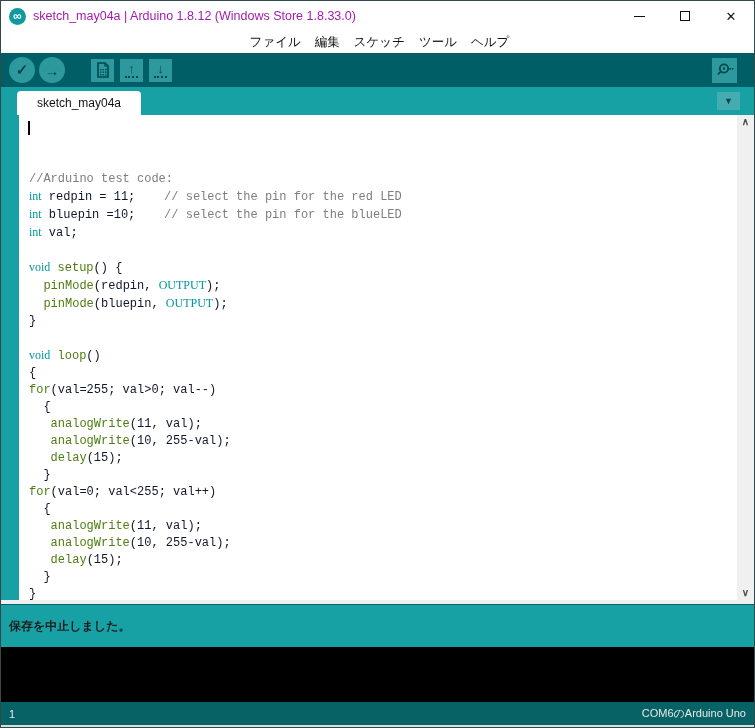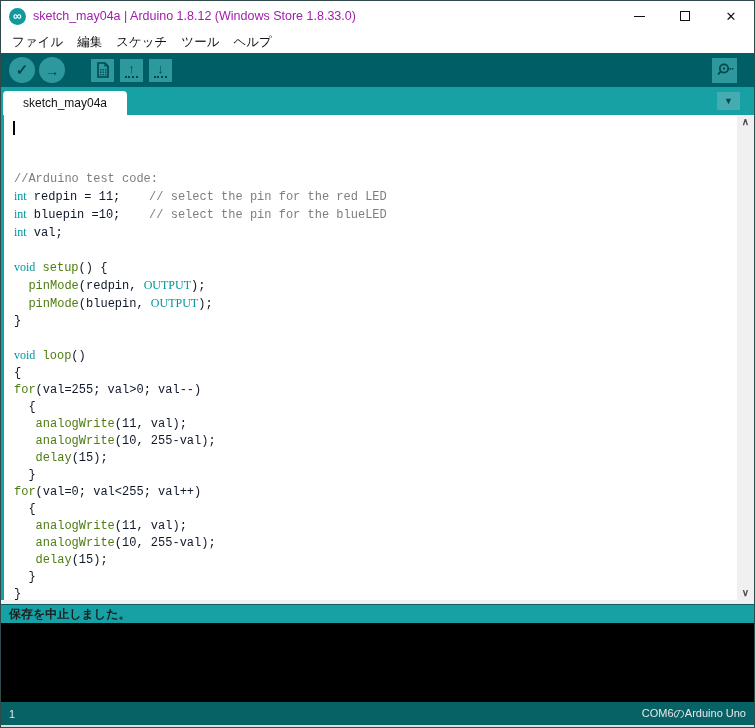--- a/index.html
+++ b/index.html
@@ -19,77 +19,77 @@
     flex:0 0 auto; font-weight:bold;
   }
   .title-text { font-size:12.5px; color:#a21caf; margin-left:7px; flex:1 1 auto; white-space:nowrap; overflow:hidden; }
   .win-controls { display:flex; align-items:stretch; height:100%; flex:0 0 auto; }
   .win-btn { width:46px; display:flex; align-items:center; justify-content:center; color:#111; font-size:12px; cursor:default; }
   .min-glyph { width:11px; height:1px; background:#111; display:block; }
   .max-glyph { width:10px; height:10px; border:1px solid #111; display:block; }
   .close-glyph { font-size:13px; line-height:1; }
 
   
-  .menubar { height:22px; background:#ffffff; display:flex; align-items:center; padding-left:4px; flex:0 0 auto; }
+  .menubar { height:22px; background:#ffffff; display:flex; align-items:center; padding-left:4px; flex:0 0 auto;justify-content:center; }
   .menu-item { font-size:12.5px; color:#111; padding:2px 7px; white-space:nowrap; }
 
   
   .toolbar { height:34px; background:#005f66; display:flex; align-items:center; padding:0 8px; flex:0 0 auto; }
   .tb-round {
     width:26px; height:26px; border-radius:50%; background:#2d999e;
     display:flex; align-items:center; justify-content:center; margin-right:4px;
     color:#00474c; font-size:15px; font-weight:bold;
   }
   .tb-square {
     width:23px; height:23px; background:#2d999e; margin-right:6px;
     display:flex; flex-direction:column; align-items:center; justify-content:center;
     color:#00474c; font-size:13px; font-weight:bold; line-height:1;
   }
   .tb-group-gap { width:22px; }
   .dotline { width:13px; border-bottom:2px dotted #00474c; margin-top:1px; }
   .tb-spacer { flex:1 1 auto; }
   .tb-serial { width:25px; height:25px; background:#2d999e; display:flex; align-items:center; justify-content:center; margin-right:9px; }
 
   
-  .tabbar { height:28px; background:#17a1a5; display:flex; align-items:flex-end; padding-left:2px; position:relative; flex:0 0 auto; }
+  .tabbar { height:28px; background:#17a1a5; display:flex; align-items:flex-end; padding-left:16px; position:relative; flex:0 0 auto; }
   .tab {
     height:24px; background:#ffffff; border-radius:4px 4px 0 0;
     padding:0 20px; display:flex; align-items:center;
     font-size:12px; color:#111;
   }
   .tab-dropdown {
     position:absolute; right:14px; top:5px; width:23px; height:18px;
     background:#45adb1; display:flex; align-items:center; justify-content:center;
     color:#00474c; font-size:9px;
   }
 
   
   .editor-wrap { height:485px; background:#17a1a5; display:flex; flex:0 0 auto; }
   .code-area {
-    flex:1 1 auto; background:#ffffff; margin-left:3px;
+    flex:1 1 auto; background:#ffffff; margin-left:18px;
     padding:5px 0 0 10px; position:relative; overflow:hidden;
     font-family:"Liberation Mono", "DejaVu Sans Mono", monospace;
     font-size:12px; line-height:17px; white-space:pre; color:#000;
   }
   .caret { position:absolute; left:9px; top:6px; width:2px; height:14px; background:#000; }
   .tok-comment { color:#7e7e7e; }
   .tok-keyword { color:#00979c;font-family:Liberation Serif, serif; }
   .tok-func    { color:#4d7c0f; }
   .tok-orange  { color:#4d7c0f; }
   .tok-plain   { color:#0f172a; }
   .v-scrollbar {
     flex:0 0 17px; background:#f0f0f0; display:flex; flex-direction:column;
     justify-content:space-between; align-items:center; padding:2px 0;
   }
   .sb-arrow { color:#4d4d4d; font-size:10px; line-height:1; font-weight:bold; }
 
   
   .h-strip { height:4px; background:#f0f0f0; flex:0 0 auto; }
   .status-msg {
-    height:19px; background:#17a1a5; border-top:1px solid #0b5e62;
+    height:43px; background:#17a1a5; border-top:1px solid #0b5e62;
     display:flex; align-items:center; padding-left:8px;
     font-size:12px; color:#1d1d1d; font-weight:bold; flex:0 0 auto;
   }
   .console { background:#000000; flex:1 1 auto; }
   .footer {
     height:23px; background:#076266; color:#e8e8e8; font-size:11px;
     display:flex; align-items:center; justify-content:space-between;
     padding:0 8px; flex:0 0 auto;
   }
   .bottom-edge { height:2px; background:#dcdcdc; flex:0 0 auto; }

